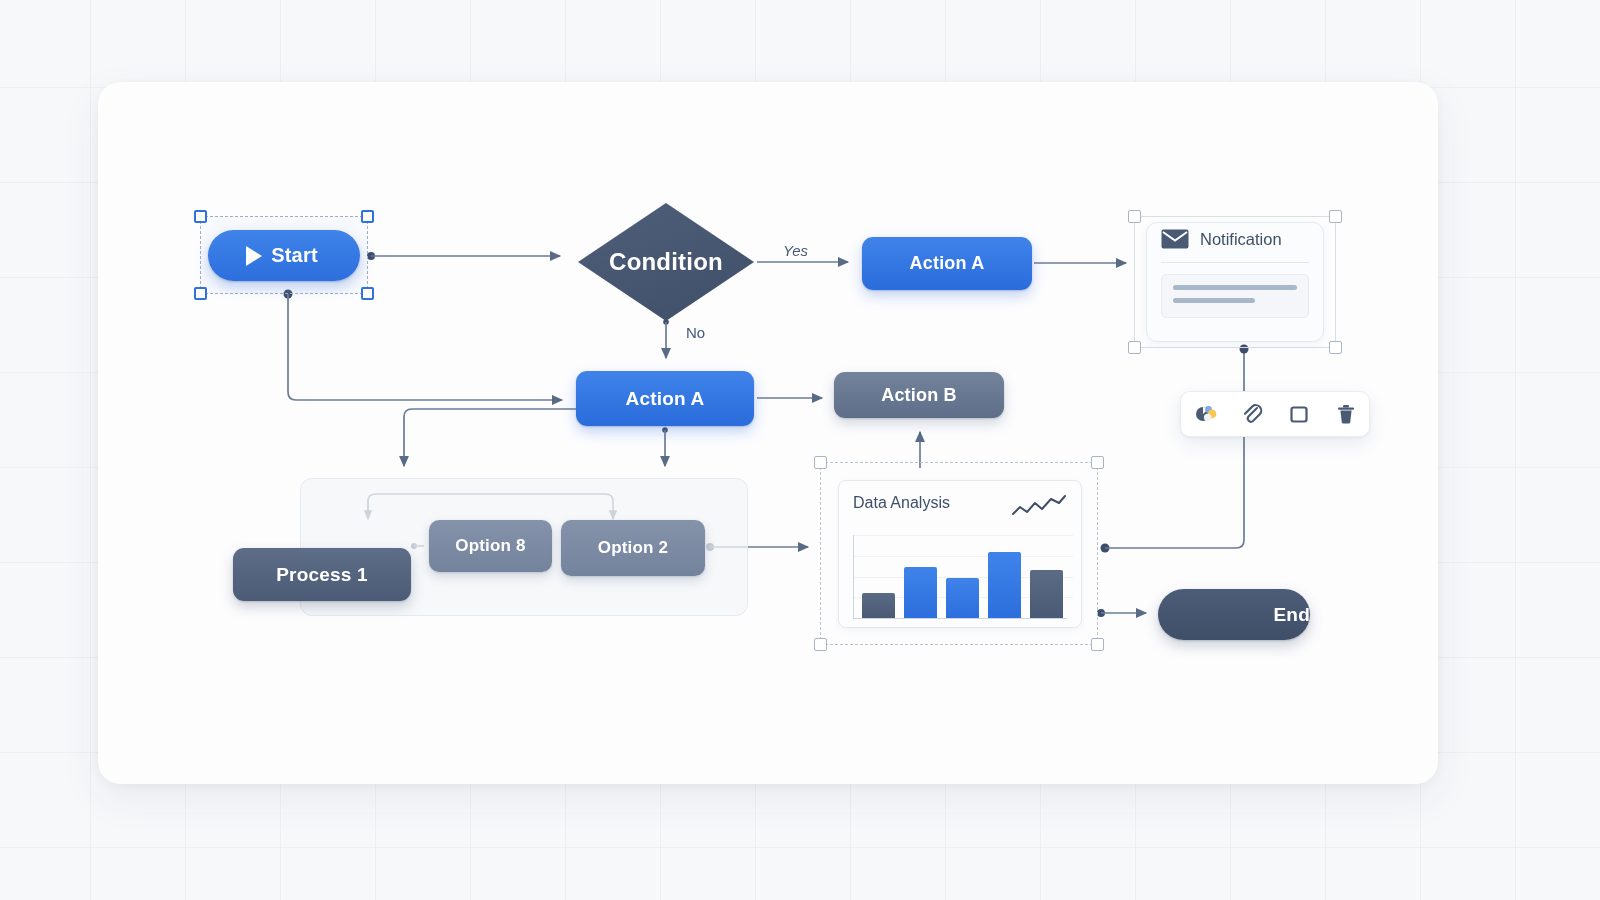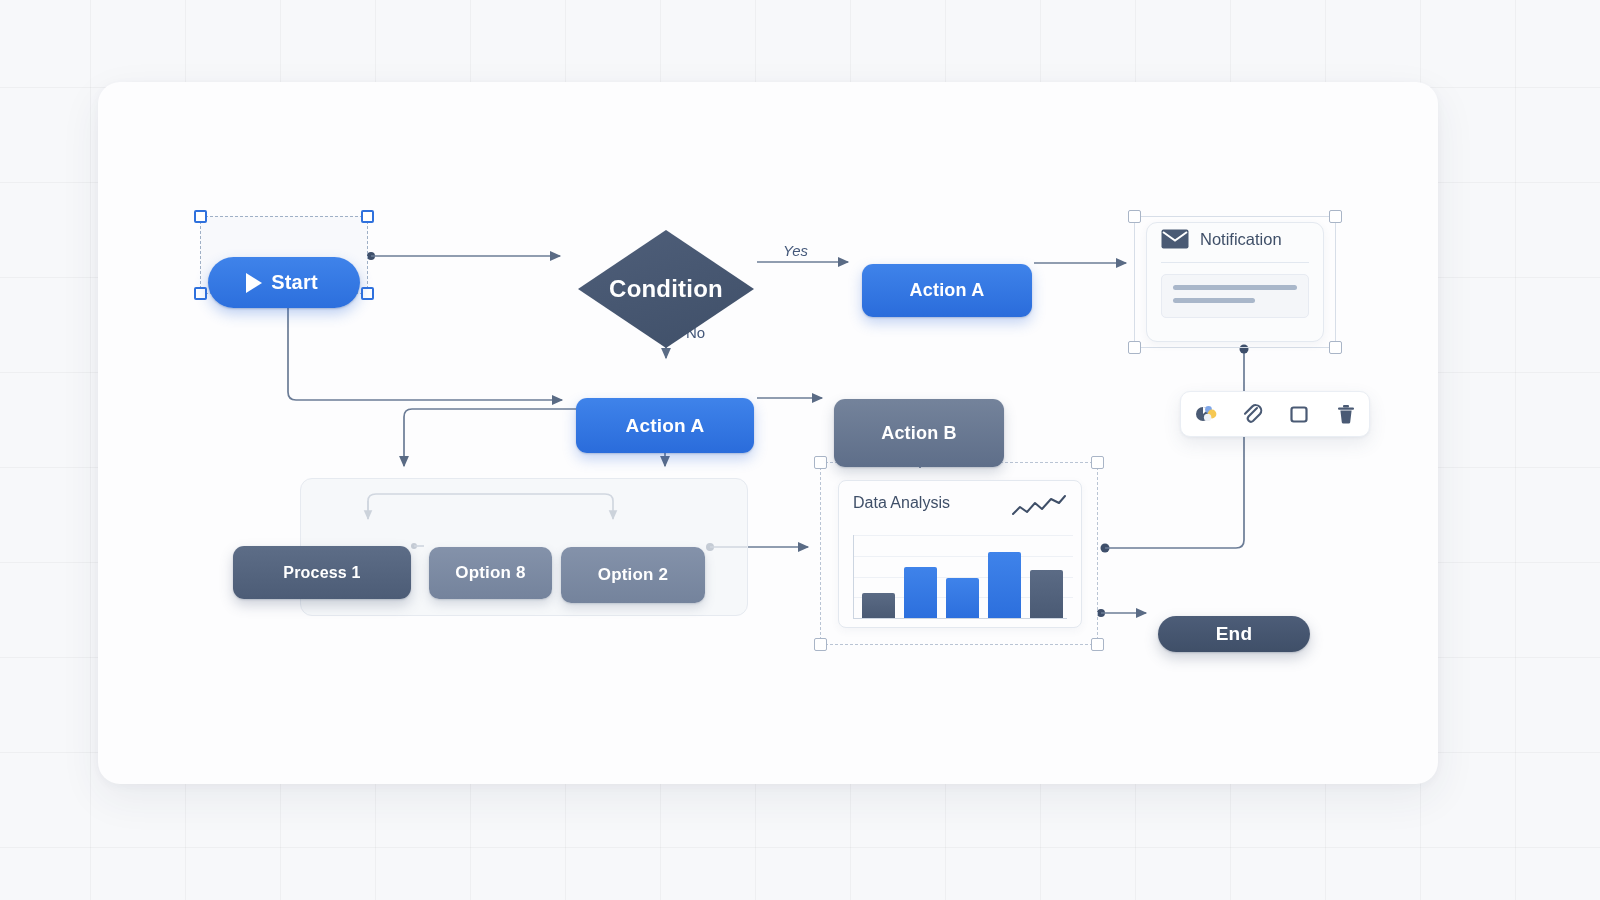--- a/index.html
+++ b/index.html
@@ -39,21 +39,20 @@
   
   .node {
     position: absolute;
     display: flex;
     align-items: center;
     justify-content: center;
     color: #ffffff;
     font-weight: 700;
     letter-spacing: .2px;
     user-select: none;
-    margin-top: 27px;
   }
 
   
   #node-start {
     left: 208px; top: 230px; width: 152px; height: 51px;
     border-radius: 26px;
     background: linear-gradient(180deg, #3f83ea 0%, #2c6fdd 100%);
     box-shadow: 0 6px 14px rgba(45,105,215,0.30), 0 1px 2px rgba(25,50,95,0.25);
     font-size: 20px;
     gap: 9px;
@@ -120,50 +119,51 @@
   
   #node-action-a-mid {
     left: 576px; top: 371px; width: 178px; height: 55px;
     border-radius: 11px;
     background: linear-gradient(180deg, #3f83ea 0%, #2a6cdb 100%);
     box-shadow: 0 6px 14px rgba(45,105,215,0.28), 0 1px 2px rgba(25,50,95,0.22);
     font-size: 19px;
   }
   
   #node-action-b {
-    left: 834px; top: 372px; width: 170px; height: 68px;
+    left: 834px; top: 372px; width: 170px; height: 46px;
     border-radius: 11px;
     background: linear-gradient(180deg, #74839b 0%, #5e6e89 100%);
     box-shadow: 0 6px 13px rgba(70,85,115,0.22), 0 1px 2px rgba(40,55,85,0.20);
     font-size: 18px;
   }
   
   #node-end {
-    left: 1158px; top: 589px; width: 152px; height: 36px;
+    left: 1158px; top: 589px; width: 152px; height: 51px;
     border-radius: 26px;
     background: linear-gradient(180deg, #4d5d78 0%, #3f4f68 100%);
     box-shadow: 0 6px 14px rgba(60,75,105,0.25), 0 1px 2px rgba(35,50,80,0.22);
     font-size: 19px;
+    justify-content: flex-end;
   }
 
   
   #group-process {
     position: absolute;
     left: 300px; top: 478px; width: 448px; height: 138px;
     background: rgba(243,245,248,0.75);
     border: 1px solid #e6eaf0;
     border-radius: 12px;
   }
 
   #node-process1 {
-    left: 233px; top: 519px; width: 178px; height: 53px;
+    left: 233px; top: 548px; width: 178px; height: 53px;
     border-radius: 11px;
     background: linear-gradient(180deg, #5d6d87 0%, #4c5c76 100%);
     box-shadow: 0 6px 13px rgba(65,80,110,0.25), 0 1px 2px rgba(40,55,85,0.20);
-    font-size: 16px;
+    font-size: 19px;
   }
   #node-option1 {
     left: 429px; top: 520px; width: 123px; height: 52px;
     border-radius: 10px;
     background: linear-gradient(180deg, #8492aa 0%, #74839c 100%);
     box-shadow: 0 5px 11px rgba(80,95,125,0.20), 0 1px 2px rgba(50,65,95,0.18);
     font-size: 17px; font-weight: 600;
   }
   #node-option2 {
     left: 561px; top: 520px; width: 144px; height: 56px;

